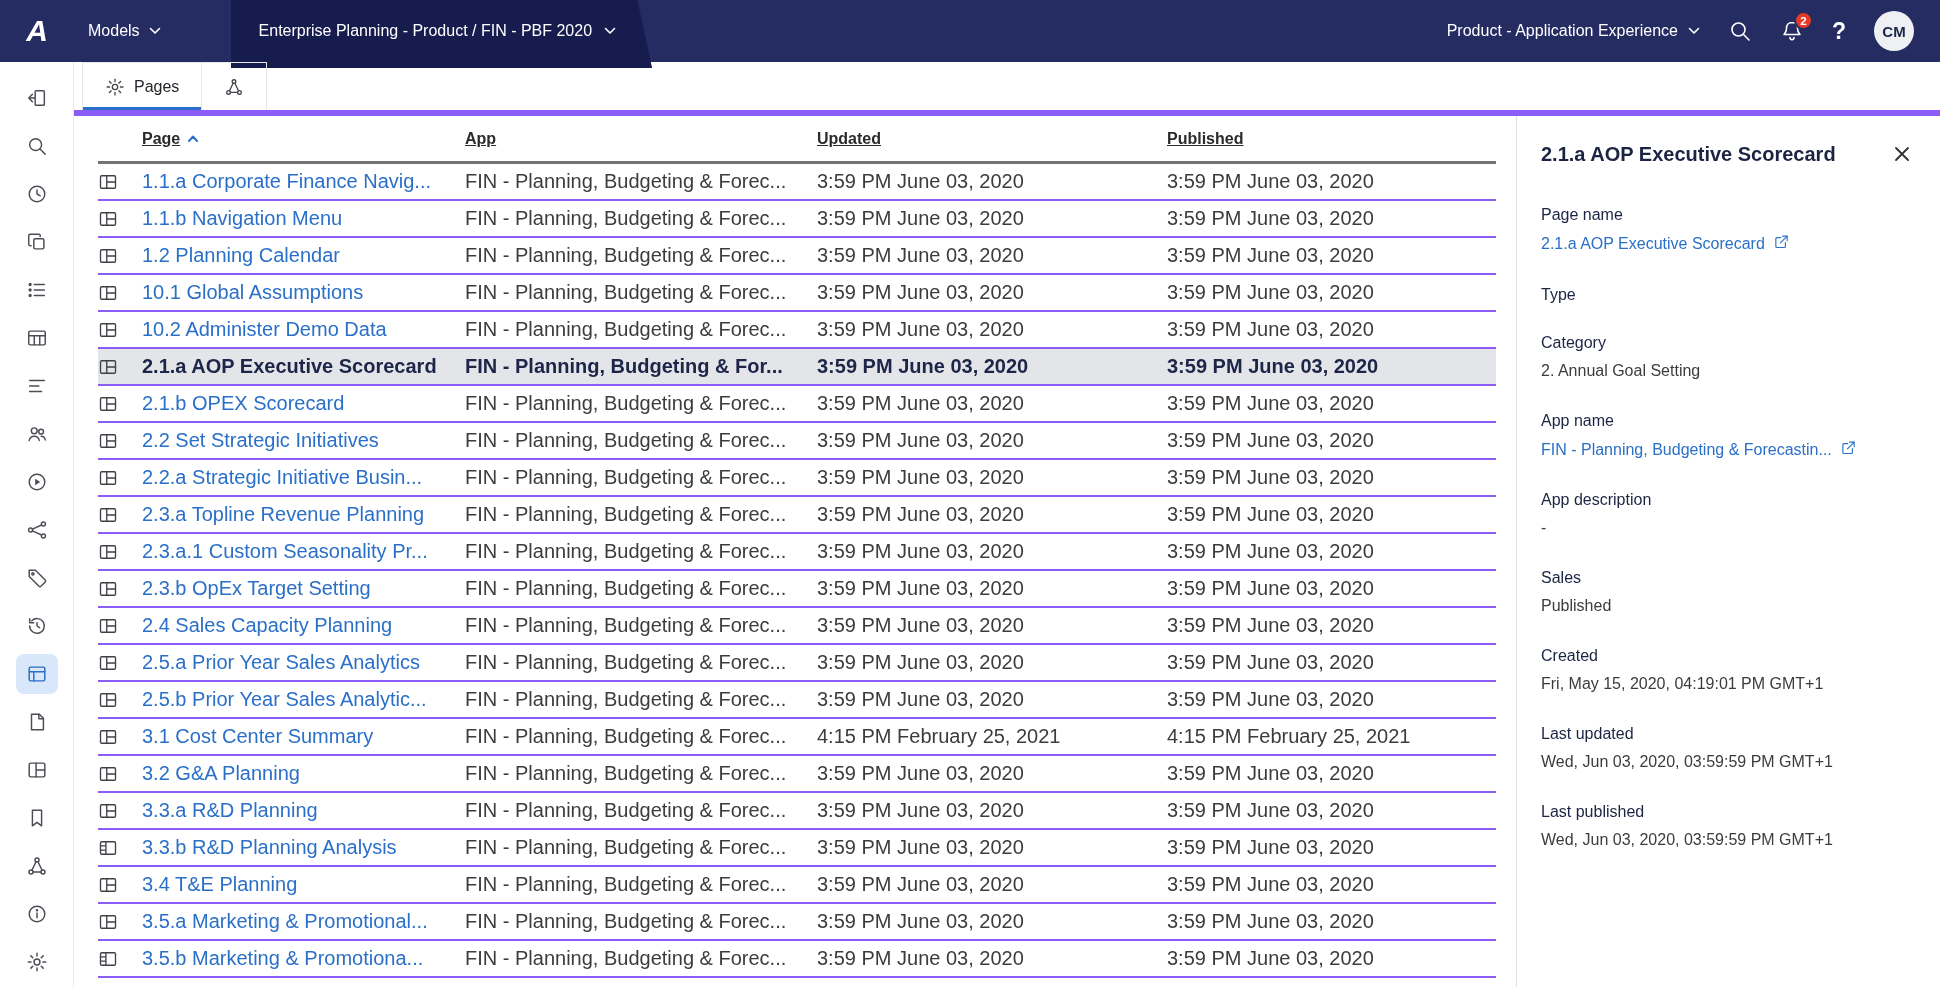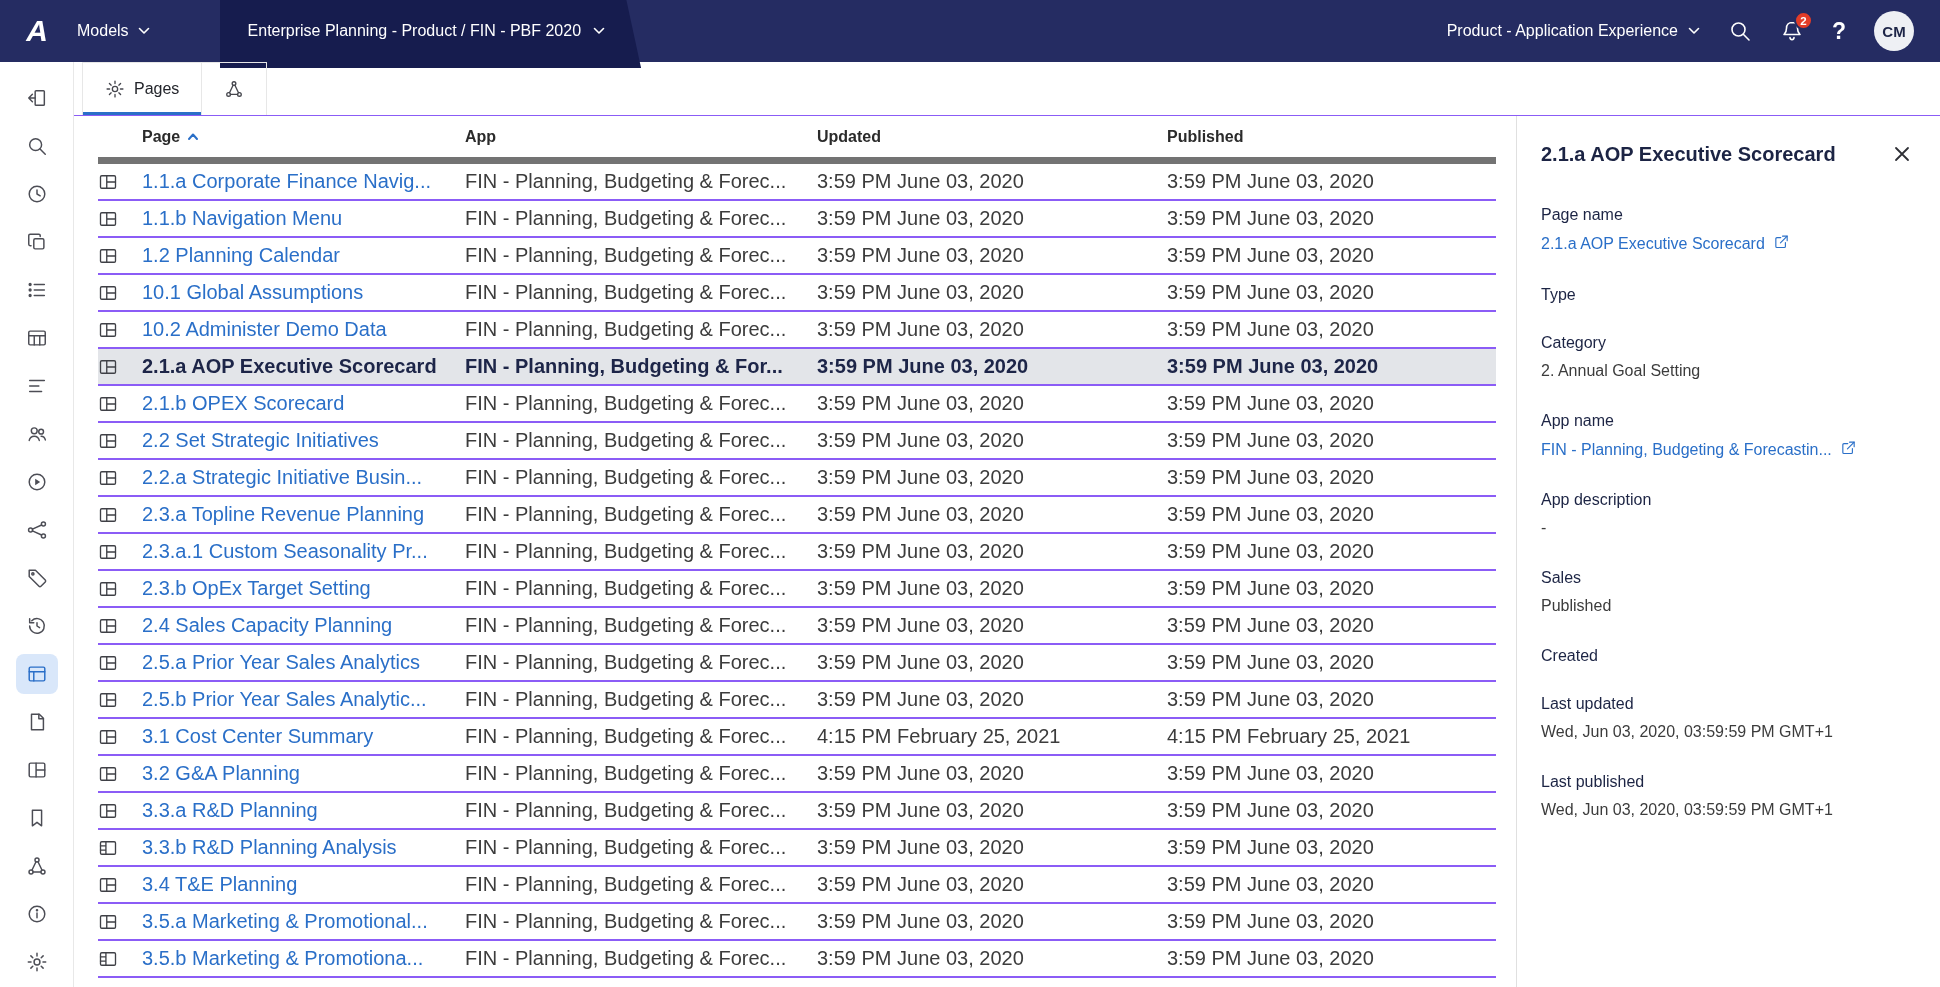--- a/index.html
+++ b/index.html
@@ -7,21 +7,21 @@
     font-family:"Liberation Sans", sans-serif; }
   svg { fill:none; stroke:currentColor; stroke-width:1.6; stroke-linecap:round; stroke-linejoin:round; }
   button { background:none; border:none; font:inherit; color:inherit; cursor:pointer; }
 
   .app { width:1940px; height:987px; display:flex; flex-direction:column; }
 
   
   .topbar { height:62px; background:#252c62; color:#fff; display:flex; align-items:center; flex:0 0 62px; }
   .logo-box { width:74px; display:flex; align-items:center; justify-content:center; }
   .logo-a { font-size:30px; font-weight:700; font-style:italic; color:#fff; }
-  .models-btn { display:flex; align-items:center; gap:9px; margin-left:3px; font-size:16px; }
+  .models-btn { display:flex; align-items:center; gap:9px; margin-left:14px; font-size:16px; }
   .model-tab { margin-left:70px; height:74px; background:#161c4e; display:flex; align-items:center; gap:12px;
     padding:0 36px 0 28px; font-size:16px; clip-path:polygon(0 0, calc(100% - 16px) 0, 100% 100%, 0 100%); cursor:pointer; }
   .chev { width:12px; height:8px; }
   .topbar-right { margin-left:auto; display:flex; align-items:center; gap:28px; padding-right:26px; }
   .workspace-btn { display:flex; align-items:center; gap:10px; font-size:16px; }
   .tb-icon { width:24px; height:24px; display:block; }
   .bell-wrap { position:relative; }
   .badge { position:absolute; top:-8px; right:-9px; min-width:19px; height:19px; border-radius:10px;
     background:#e23c28; color:#fff; font-size:11.5px; font-weight:700; display:flex; align-items:center;
     justify-content:center; border:2px solid #252c62; }
@@ -33,32 +33,32 @@
   .shell { display:flex; height:925px; }
   .sidebar { width:74px; flex:0 0 74px; border-right:1px solid #e8e8e8; display:flex; flex-direction:column;
     align-items:center; padding-top:12px; overflow:hidden; }
   .side-btn { width:44px; height:48px; flex:0 0 48px; display:flex; align-items:center; justify-content:center; color:#4c4d55; }
   .side-btn svg { width:22px; height:22px; }
   .side-btn.sel { background:#d9e7fa; border-radius:8px; color:#2a6fc8; width:42px; height:40px; flex-basis:40px; margin:4px 0; }
 
   .main-col { flex:1; display:flex; flex-direction:column; min-width:0; }
 
   
-  .tabbar { height:54px; flex:0 0 54px; border-bottom:1px solid #8b5cf6; display:flex; align-items:stretch; padding-left:8px; }
+  .tabbar { height:54px; flex:0 0 54px; border-bottom:6px solid #8b5cf6; display:flex; align-items:stretch; padding-left:8px; }
   .tab { display:flex; align-items:center; gap:9px; padding:0 22px; border:1px solid #e7e7e7; border-bottom:none;
     font-size:16px; color:#23252b; position:relative; cursor:pointer; }
   .tab + .tab { border-left:none; }
   .tab.active::after { content:''; position:absolute; left:0; right:0; bottom:0; height:3px; background:#2a6fc8; }
   .tab svg { width:20px; height:20px; color:#45464d; }
 
   
   .content { flex:1; display:flex; min-height:0; }
   .table-area { flex:1; min-width:0; padding-left:24px; overflow:hidden; }
   .thead, .trow { display:grid; grid-template-columns:44px 323px 352px 350px 1fr; align-items:center; margin-right:20px; }
-  .thead { height:48px; border-bottom:7px solid #737373; font-size:16px; font-weight:700; color:#2b2b2b; }
+  .thead { height:48px; border-bottom:3px solid #737373; font-size:16px; font-weight:700; color:#2b2b2b;text-decoration:underline; }
   .th-page { display:flex; align-items:center; gap:7px; cursor:pointer; }
   .sort-icon { width:12px; height:9px; color:#2a6fc8; stroke-width:2; }
   .trow { height:37px; border-bottom:2px solid #8b5cf6; font-size:20px; color:#3c3c3c; cursor:pointer; }
   .row-icon { width:20px; height:20px; color:#3f4046; display:flex; }
   .row-icon svg { width:20px; height:20px; }
   .c-page { color:#2a6fc8; white-space:nowrap; overflow:hidden; padding-right:14px; }
   .c-app, .c-updated, .c-published { white-space:nowrap; overflow:hidden; padding-right:14px; }
   .trow.selected { background:#e3e5e9; font-weight:700; color:#1d2548; }
   .trow.selected .c-page { color:#1d2548; }
 
@@ -630,20 +630,23 @@
 
   <div class="field">
     <div class="f-label">Sales</div>
     <div class="f-value">
                   <span>Published</span>
                 </div>
   </div>
 
   <div class="field">
     <div class="f-label">Created</div>
+    <div class="f-value">
+                  <span>Fri, May 15, 2020, 04:19:01 PM GMT+1</span>
+                </div>
   </div>
 
   <div class="field">
     <div class="f-label">Last updated</div>
     <div class="f-value">
                   <span>Wed, Jun 03, 2020, 03:59:59 PM GMT+1</span>
                 </div>
   </div>
 
   <div class="field">

